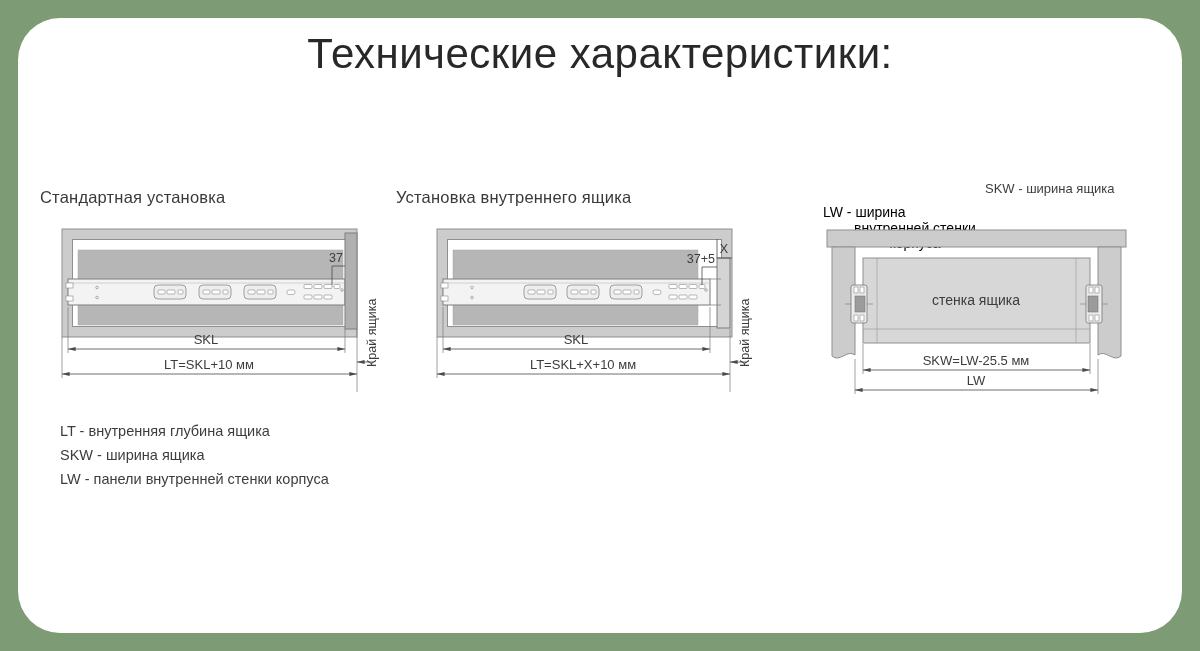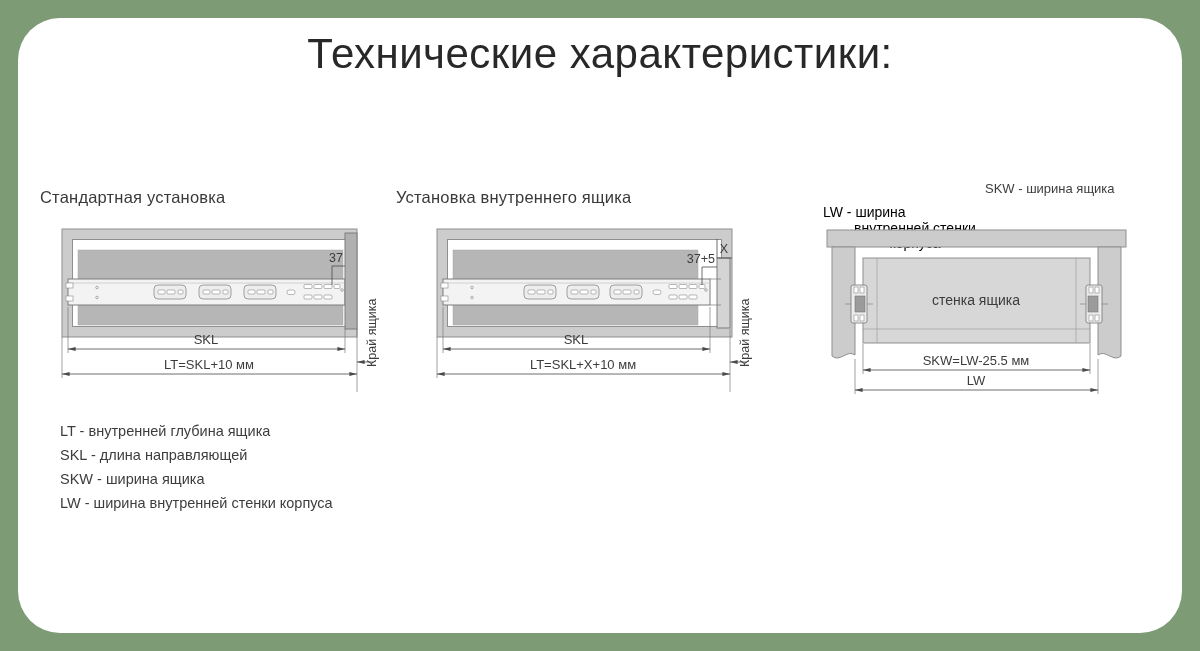--- a/index.html
+++ b/index.html
@@ -254,17 +254,16 @@
   <line class="dim" x1="48" y1="142" x2="275" y2="142" marker-start="url(#arr)" marker-end="url(#arr)"></line>
   <text class="dim-t" x="161" y="137" text-anchor="middle">SKW=LW-25.5 мм</text>
 
   <line class="ext" x1="40" y1="131" x2="40" y2="166"></line>
   <line class="ext" x1="283" y1="131" x2="283" y2="166"></line>
   <line class="dim" x1="40" y1="162" x2="283" y2="162" marker-start="url(#arr)" marker-end="url(#arr)"></line>
   <text class="dim-t" x="161" y="157" text-anchor="middle">LW</text>
 </svg>
 
 <div class="legend">
-  <div>LT - внутренней глубина ящика</div>
-  <div>SKL - длина направляющей</div>
+  <div>LT - внутренняя глубина ящика</div>
   <div>SKW - ширина ящика</div>
-  <div>LW - ширина внутренней стенки корпуса</div>
+  <div>LW - панели внутренней стенки корпуса</div>
 </div>
 
 </body></html>

